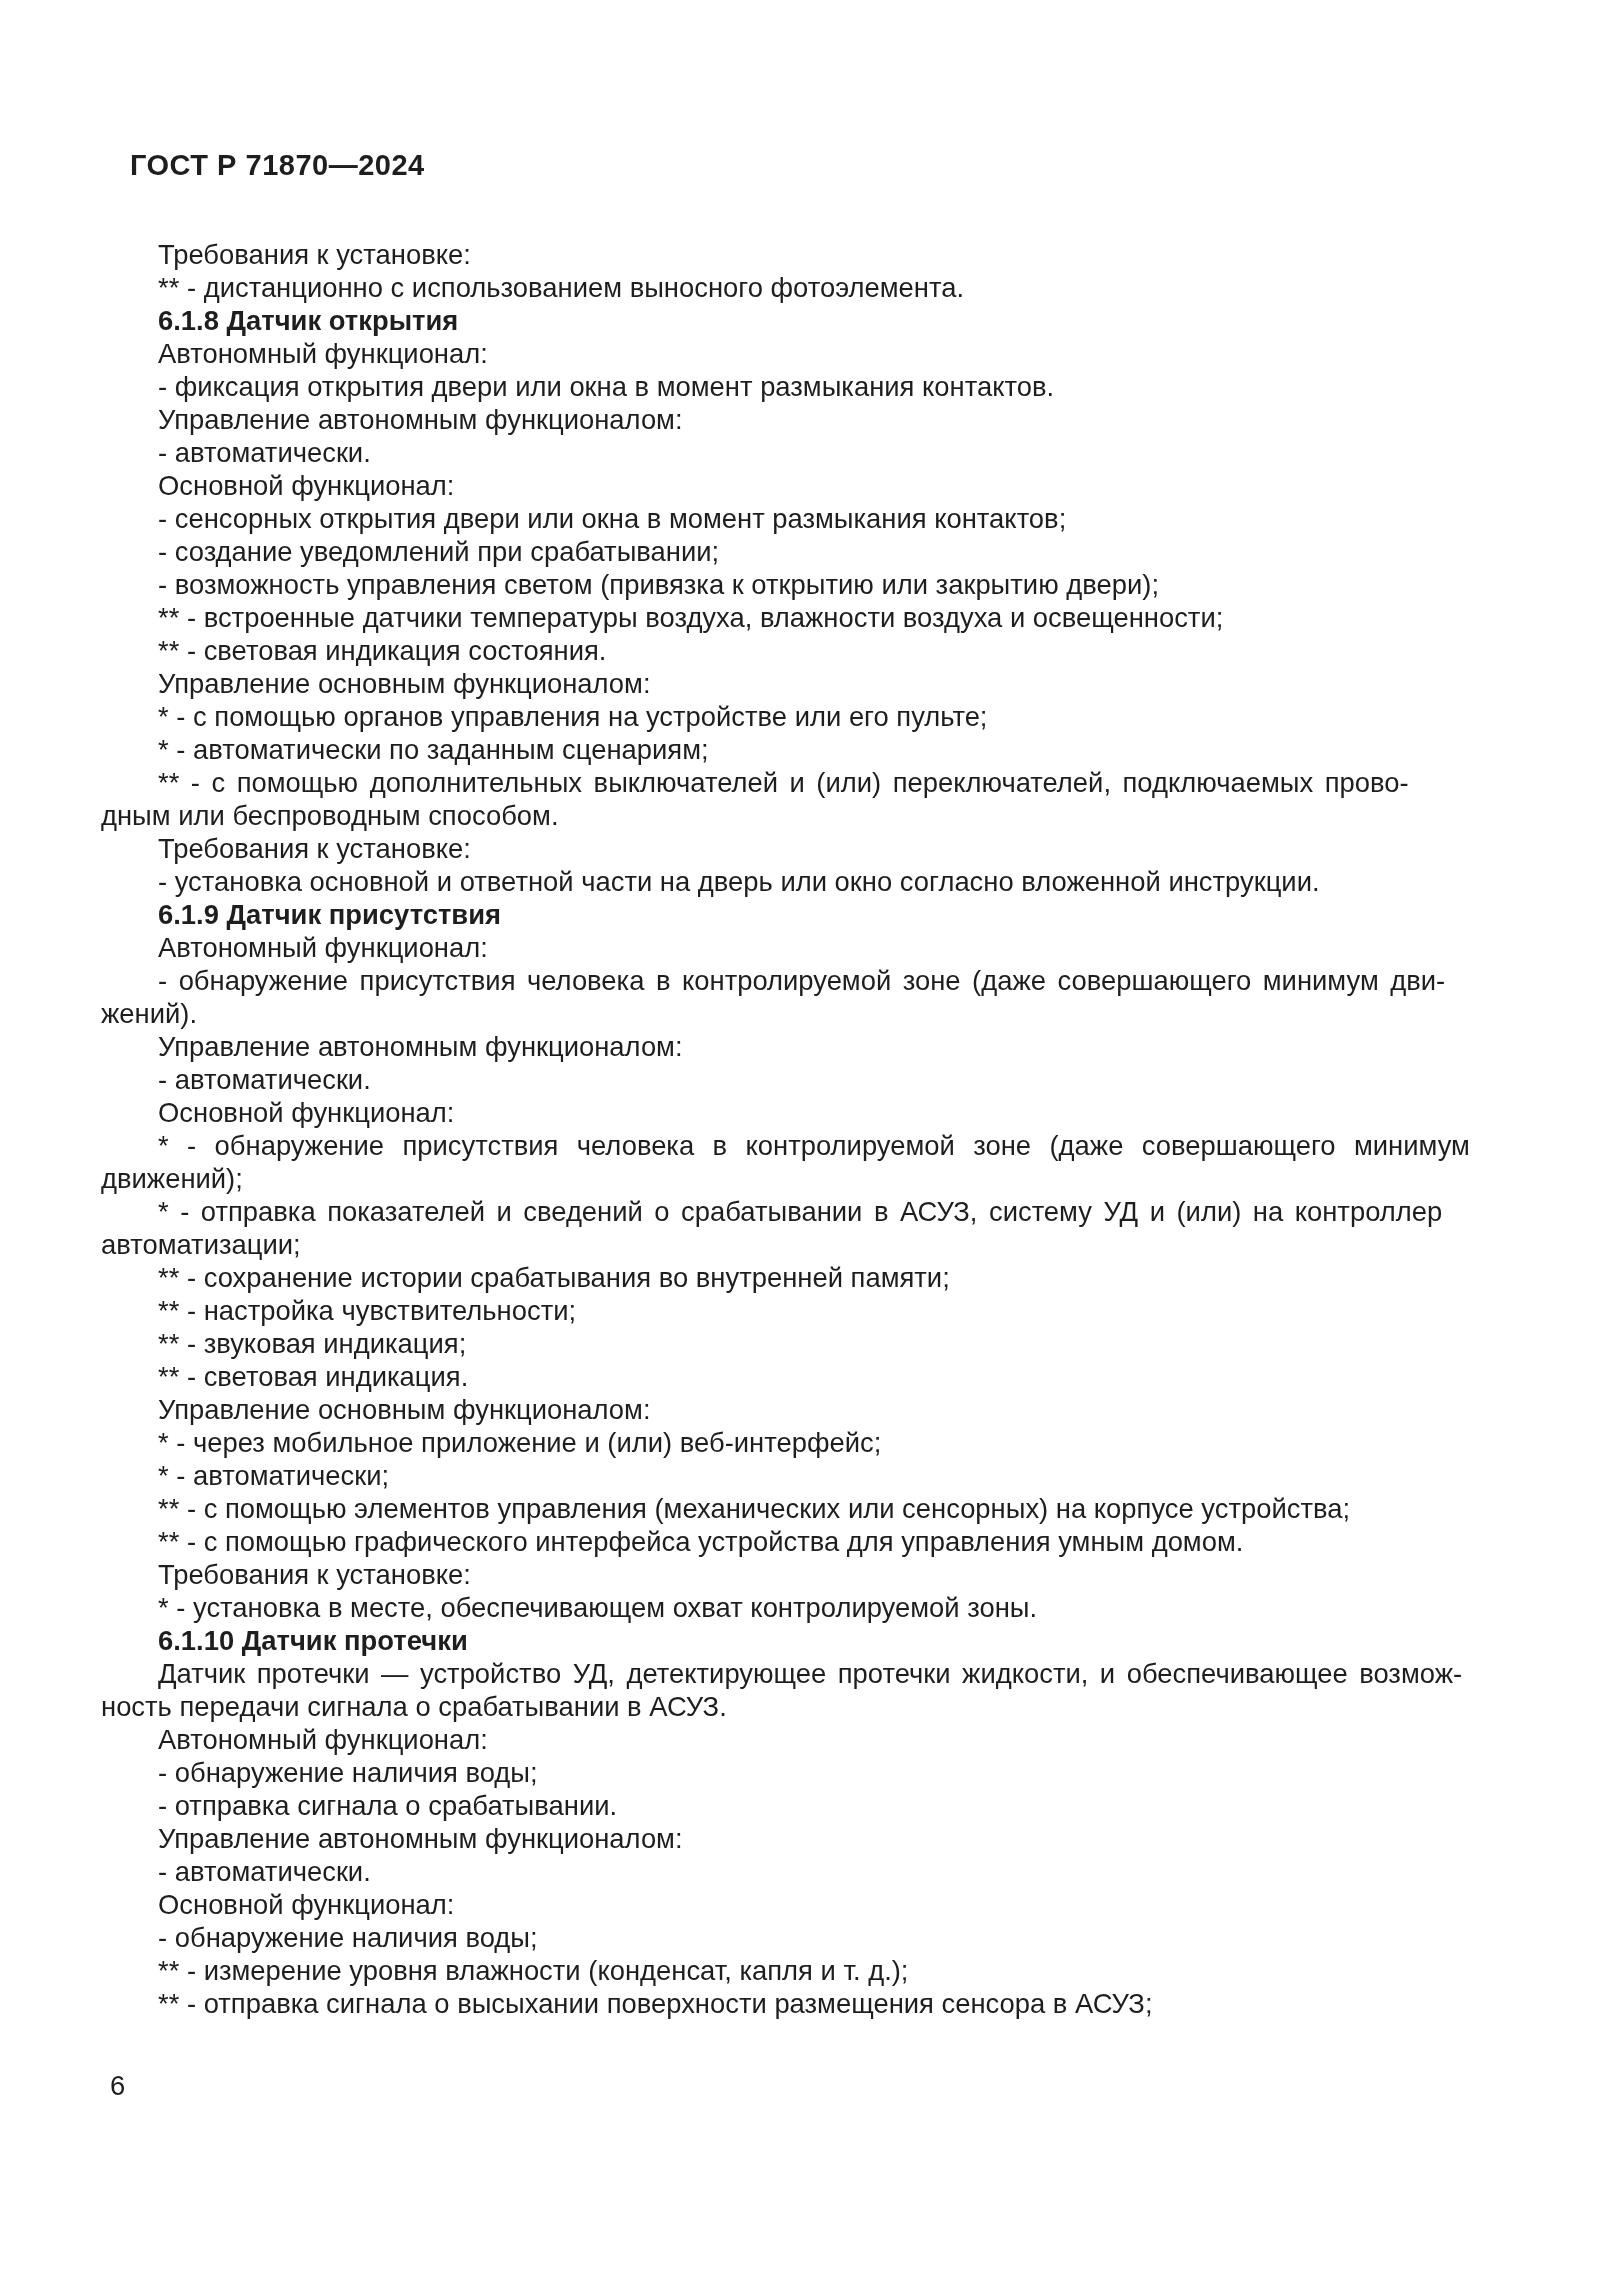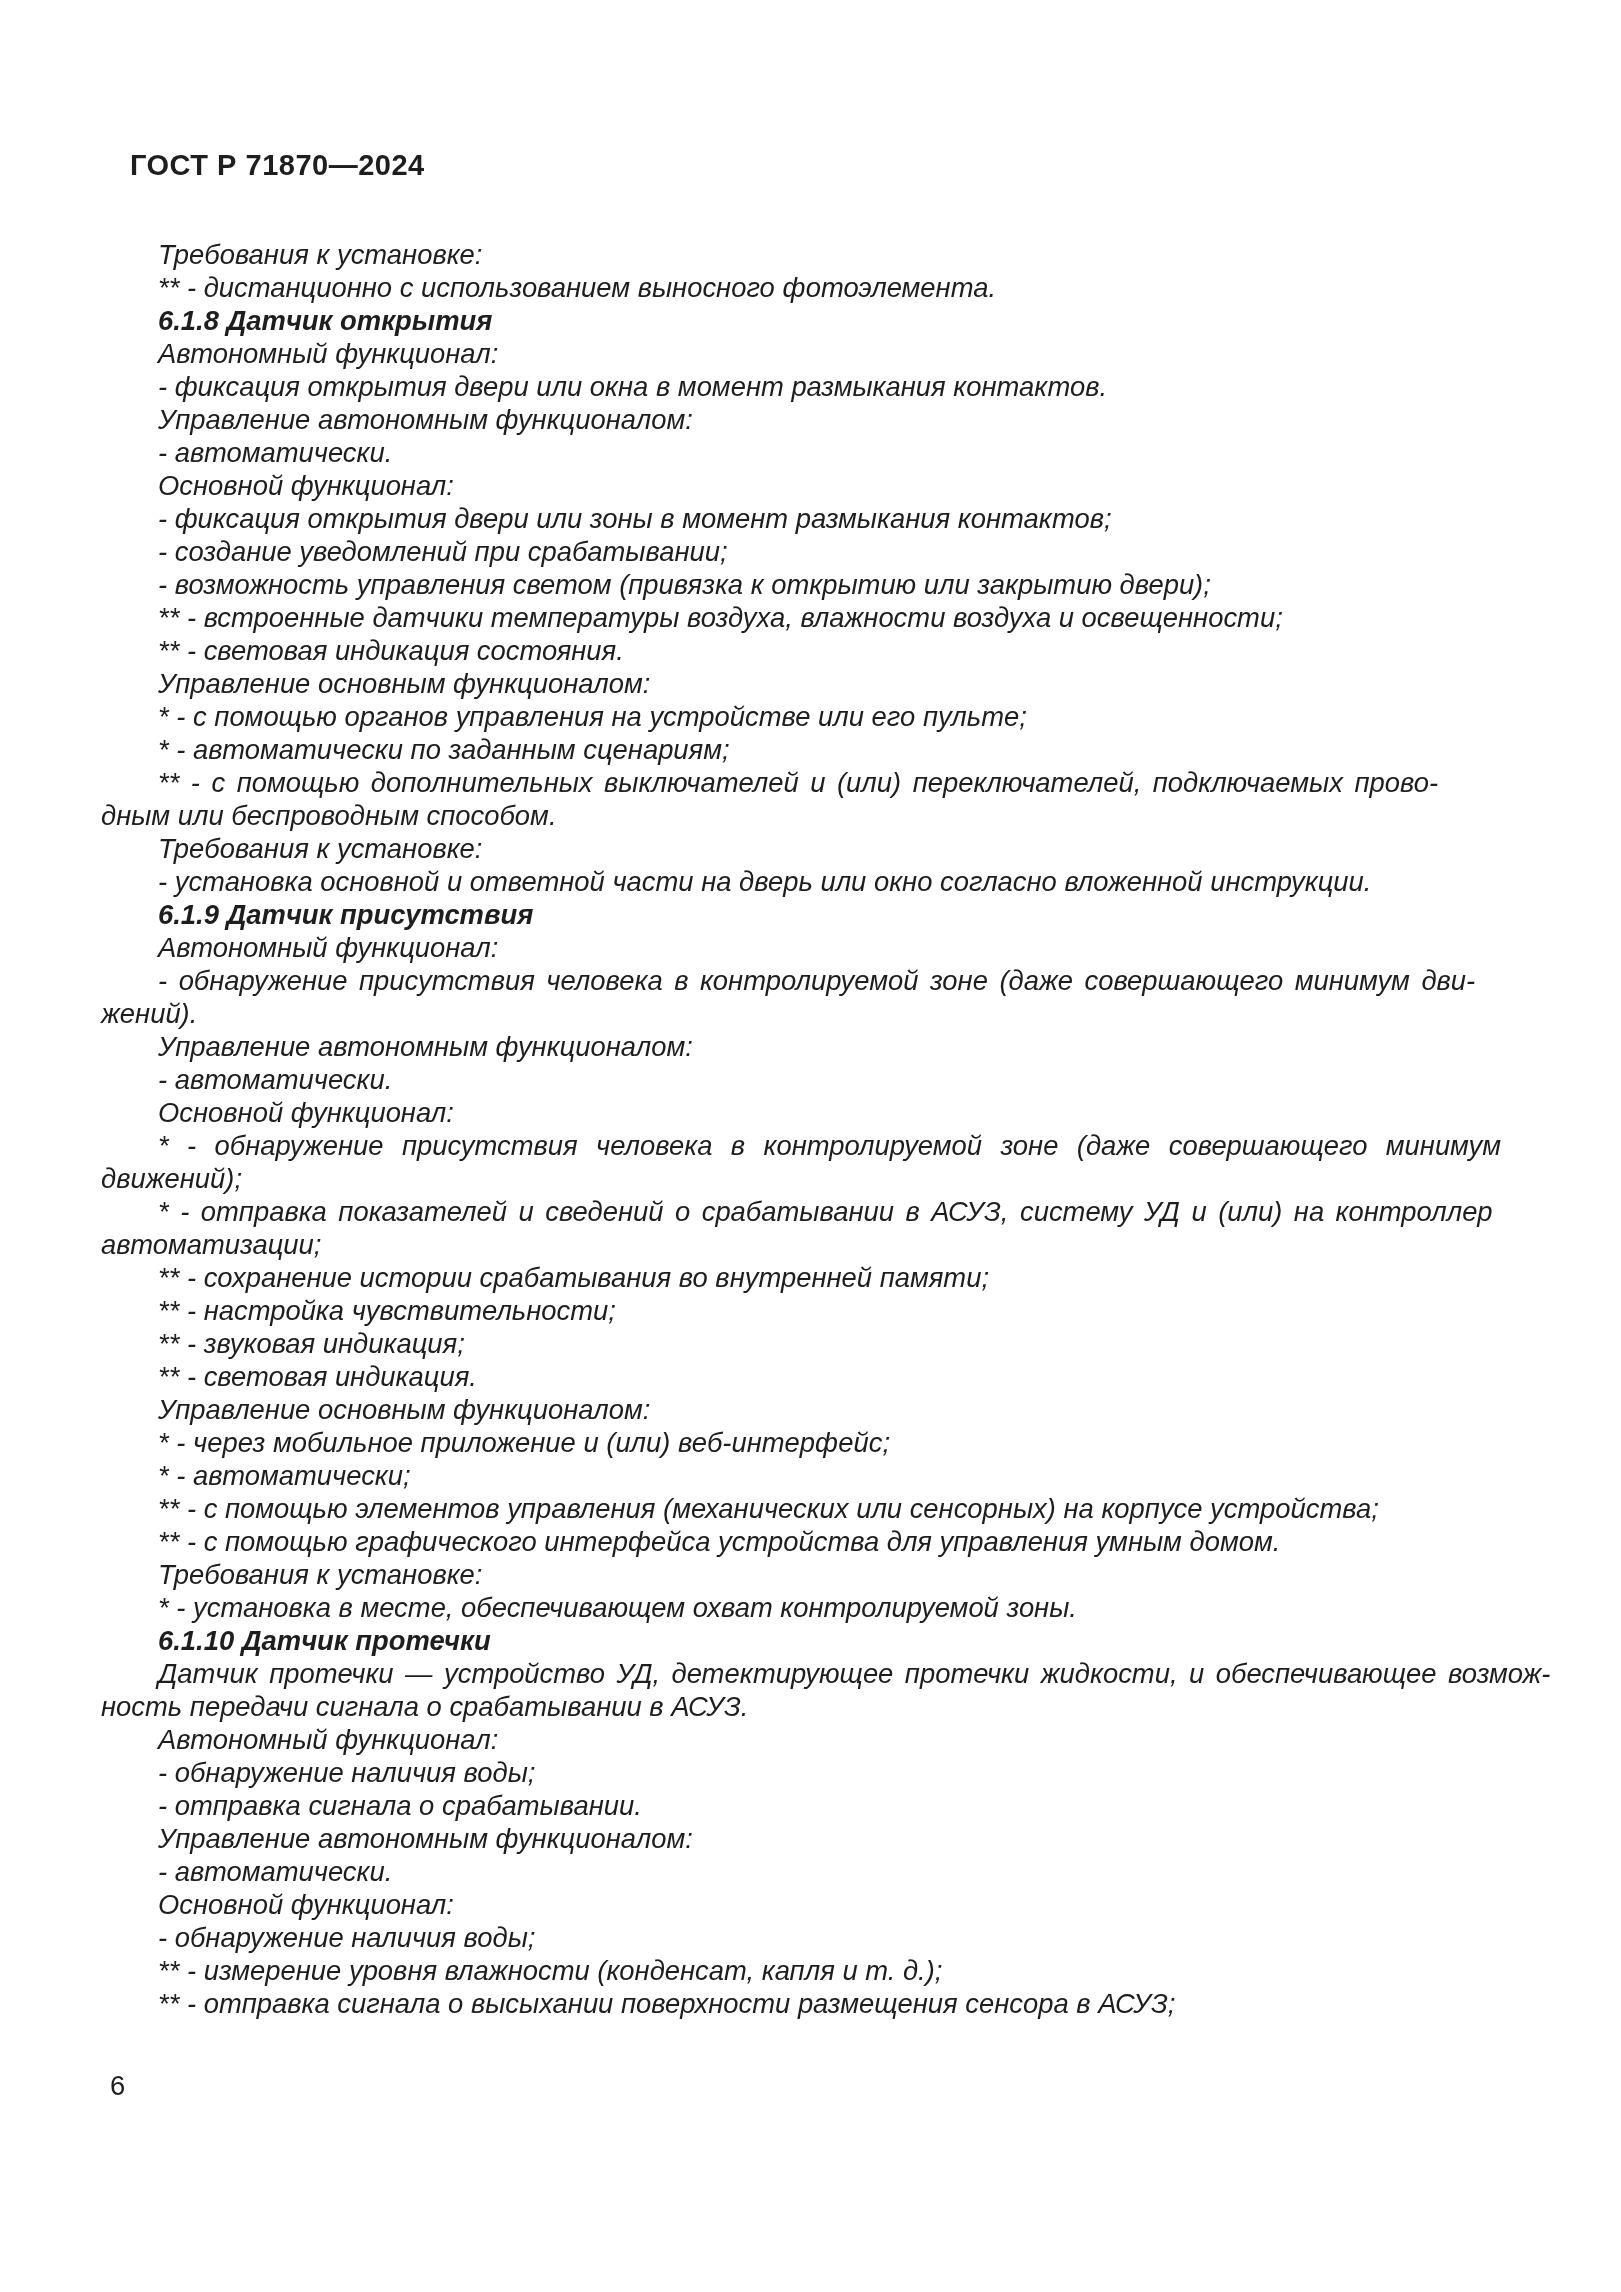--- a/index.html
+++ b/index.html
@@ -25,21 +25,20 @@
     letter-spacing: 0.5px;
     white-space: nowrap;
   }
   .doc-body {
     position: absolute;
     left: 101px;
     top: 238px;
     width: 1431px;
     font-size: 27.4px;
     line-height: 33px;
-    font-style: italic;
   }
   .line {
     height: 33px;
     white-space: nowrap;
   }
   .line.indent {
     padding-left: 57px;
   }
   .line.bold {
     font-weight: bold;
@@ -65,21 +64,21 @@
 
   <div class="doc-body" id="doc-body">
       <div class="line indent">Требования к установке:</div>
       <div class="line indent">** -  дистанционно с использованием выносного фотоэлемента.</div>
       <div class="line indent bold">6.1.8 Датчик открытия</div>
       <div class="line indent">Автономный функционал:</div>
       <div class="line indent">-  фиксация открытия двери или окна в момент размыкания контактов.</div>
       <div class="line indent">Управление автономным функционалом:</div>
       <div class="line indent">-  автоматически.</div>
       <div class="line indent">Основной функционал:</div>
-      <div class="line indent">-  фиксация открытия двери или зоны в момент размыкания контактов;</div>
+      <div class="line indent">-  сенсорных открытия двери или окна в момент размыкания контактов;</div>
       <div class="line indent">-  создание уведомлений при срабатывании;</div>
       <div class="line indent">-  возможность управления светом (привязка к открытию или закрытию двери);</div>
       <div class="line indent">** -  встроенные датчики температуры воздуха, влажности воздуха и освещенности;</div>
       <div class="line indent">** -  световая индикация состояния.</div>
       <div class="line indent">Управление основным функционалом:</div>
       <div class="line indent">* -  с помощью органов управления на устройстве или его пульте;</div>
       <div class="line indent">* -  автоматически по заданным сценариям;</div>
       <div class="line indent stretch">** -  с помощью дополнительных выключателей и (или) переключателей, подключаемых прово-</div>
       <div class="line">дным или беспроводным способом.</div>
       <div class="line indent">Требования к установке:</div>

